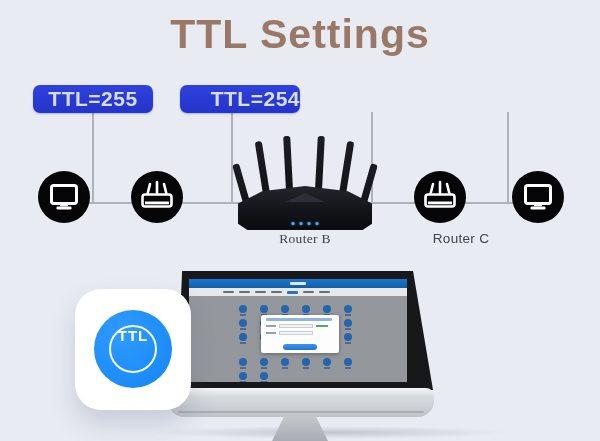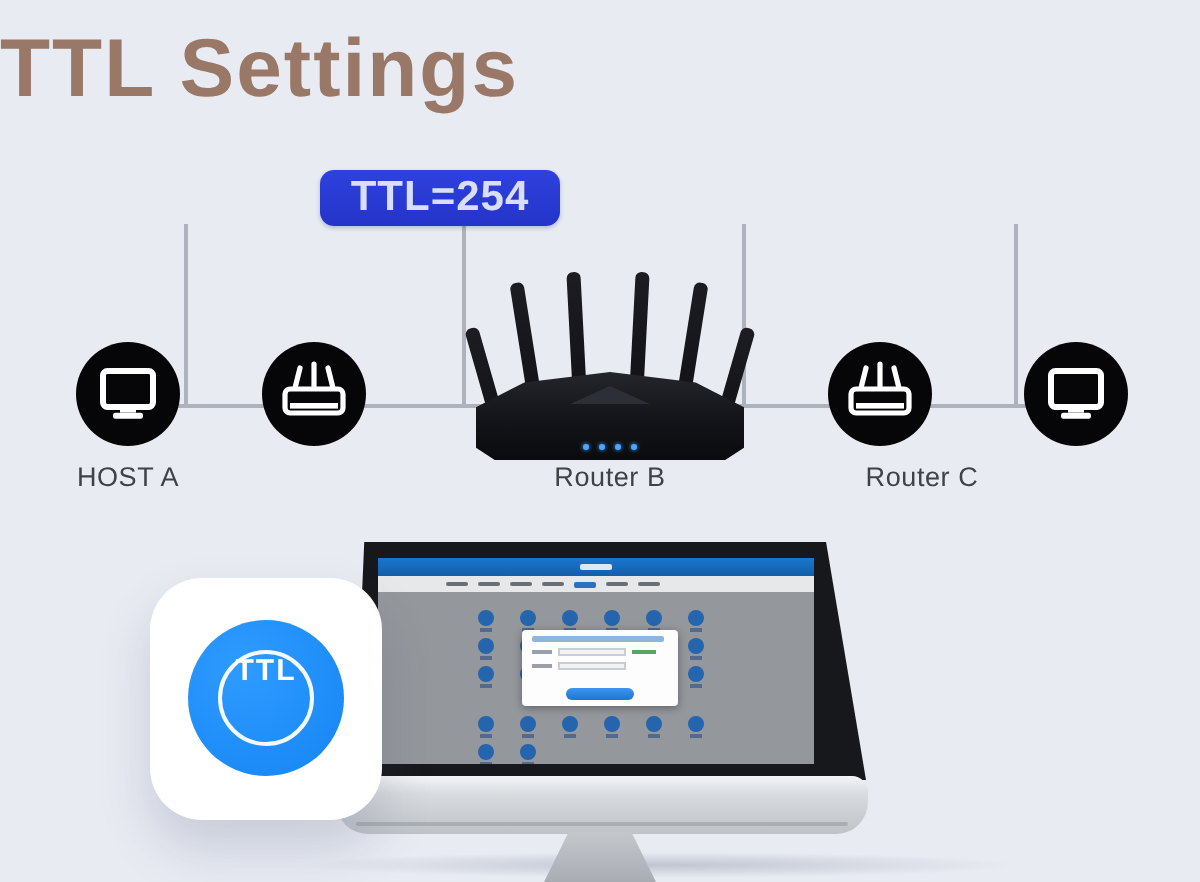--- a/index.html
+++ b/index.html
@@ -1,43 +1,43 @@
 <!DOCTYPE html>
 <html><head>
 <meta charset="utf-8">
 <style>
   * { margin:0; padding:0; box-sizing:border-box; }
   html,body { width:600px; height:441px; }
   body { font-family:"Liberation Sans", sans-serif; }
   .stage { position:relative; width:600px; height:441px; background:#e8ebf2; overflow:hidden; }
 
   
-  .title { position:absolute; top:11px; left:0; width:600px; 
+  .title { position:absolute; top:11px; left:0; width:600px; text-align:center;
            font-size:41px; font-weight:bold; letter-spacing:1px; color:#9a7867; }
 
   
   .hline { position:absolute; top:202px; left:64px; width:476px; height:2px; background:#adb2bd; }
   .vline { position:absolute; width:2px; top:112px; height:91px; background:#adb2bd; }
   .vline.v1 { left:92px; } .vline.v2 { left:231px; } .vline.v3 { left:371px; } .vline.v4 { left:507px; }
 
   
   .badge { position:absolute; top:85px; width:120px; height:28px; border-radius:7px;
            background:linear-gradient(180deg,#2f41de,#2434c9); color:#d8defb;
            font-size:21px; font-weight:bold; text-align:center; line-height:27px; letter-spacing:0.5px;
            box-shadow:0 1px 2px rgba(20,30,120,.25); }
-  .badge.b1 { left:33px; } .badge.b2 { left:160px; } .badge.b3 { left:312px; } .badge.b4 { left:448px; }
+  .badge.b1 { left:33px; } .badge.b2 { left:180px;text-align:right; } .badge.b3 { left:312px; } .badge.b4 { left:448px; }
 
   
   .dev { position:absolute; top:171px; width:52px; height:52px; }
   .dev svg { display:block; }
   .dev.hostA { left:38px; } .dev.routerA { left:131px; } .dev.routerC { left:414px; } .dev.hostB { left:512px; }
 
   .devlabel { position:absolute; top:231px; width:90px; text-align:center;
               font-size:13.5px; color:#3f4246; letter-spacing:0.3px; }
-  .devlabel.l1 { left:19px; } .devlabel.l2 { left:112px; } .devlabel.l3 { left:260px; }
+  .devlabel.l1 { left:19px; } .devlabel.l2 { left:112px; } .devlabel.l3 { left:260px;font-family:Liberation Serif, serif; }
   .devlabel.l4 { left:416px; } .devlabel.l5 { left:493px; }
 
   
   .rb { position:absolute; left:238px; top:133px; width:134px; height:99px; }
   .rb .ant { position:absolute; width:7px; background:linear-gradient(180deg,#1b1d22,#101115); border-radius:3px; }
   .rb .a1 { left:2px;  top:30px; height:58px; transform:rotate(-16deg); }
   .rb .a2 { left:22px; top:8px;  height:68px; transform:rotate(-9deg); }
   .rb .a3 { left:47px; top:3px;  height:70px; transform:rotate(-3deg); }
   .rb .a4 { left:78px; top:3px;  height:70px; transform:rotate(3deg); }
   .rb .a5 { left:104px;top:8px;  height:68px; transform:rotate(9deg); }
@@ -99,20 +99,21 @@
 <div class="stage">
 
   <div class="title">TTL Settings</div>
 
   <div class="hline"></div>
   <div class="vline v1"></div>
   <div class="vline v2"></div>
   <div class="vline v3"></div>
   <div class="vline v4"></div>
 
+  <div class="badge b1">TTL=255</div>
   <div class="badge b2">TTL=254</div>
 
   <div class="dev hostA">
     <svg width="52" height="52" viewBox="0 0 52 52">
       <circle cx="26" cy="26" r="26" fill="#060608"></circle>
       <rect x="13.5" y="14.5" width="25" height="18" rx="2.2" fill="#060608" stroke="#ffffff" stroke-width="3"></rect>
       <rect x="22" y="32.5" width="8" height="2.8" fill="#ffffff"></rect>
       <rect x="18.5" y="35.4" width="15" height="3" rx="1.2" fill="#ffffff"></rect>
     </svg>
   </div>
@@ -154,21 +155,20 @@
   </div>
   <div class="dev hostB">
     <svg width="52" height="52" viewBox="0 0 52 52">
       <circle cx="26" cy="26" r="26" fill="#060608"></circle>
       <rect x="13.5" y="14.5" width="25" height="18" rx="2.2" fill="#060608" stroke="#ffffff" stroke-width="3"></rect>
       <rect x="22" y="32.5" width="8" height="2.8" fill="#ffffff"></rect>
       <rect x="18.5" y="35.4" width="15" height="3" rx="1.2" fill="#ffffff"></rect>
     </svg>
   </div>
 
-  <div class="devlabel l1">HOST A</div>
   <div class="devlabel l3">Router B</div>
   <div class="devlabel l4">Router C</div>
 
   <div class="imac-shadow"></div>
   <div class="bezel">
     <div class="screen">
       <div class="scr-top">
           <i></i>
         </div>
       <div class="scr-menu">

